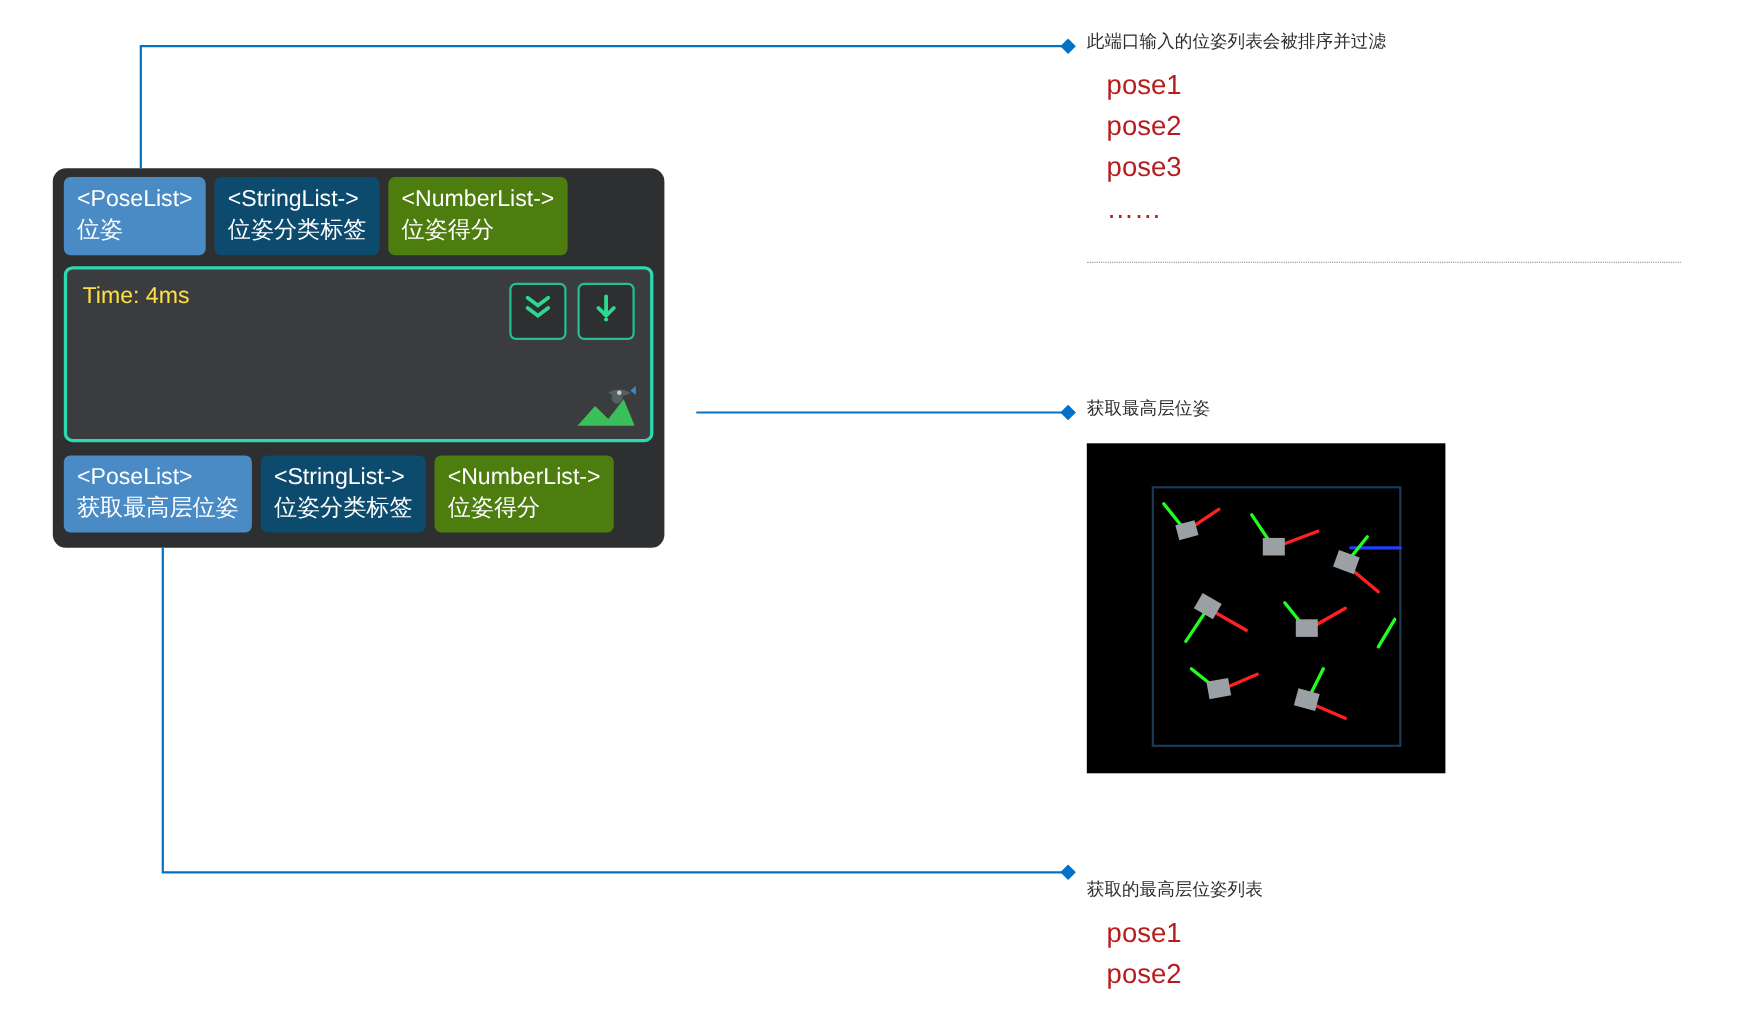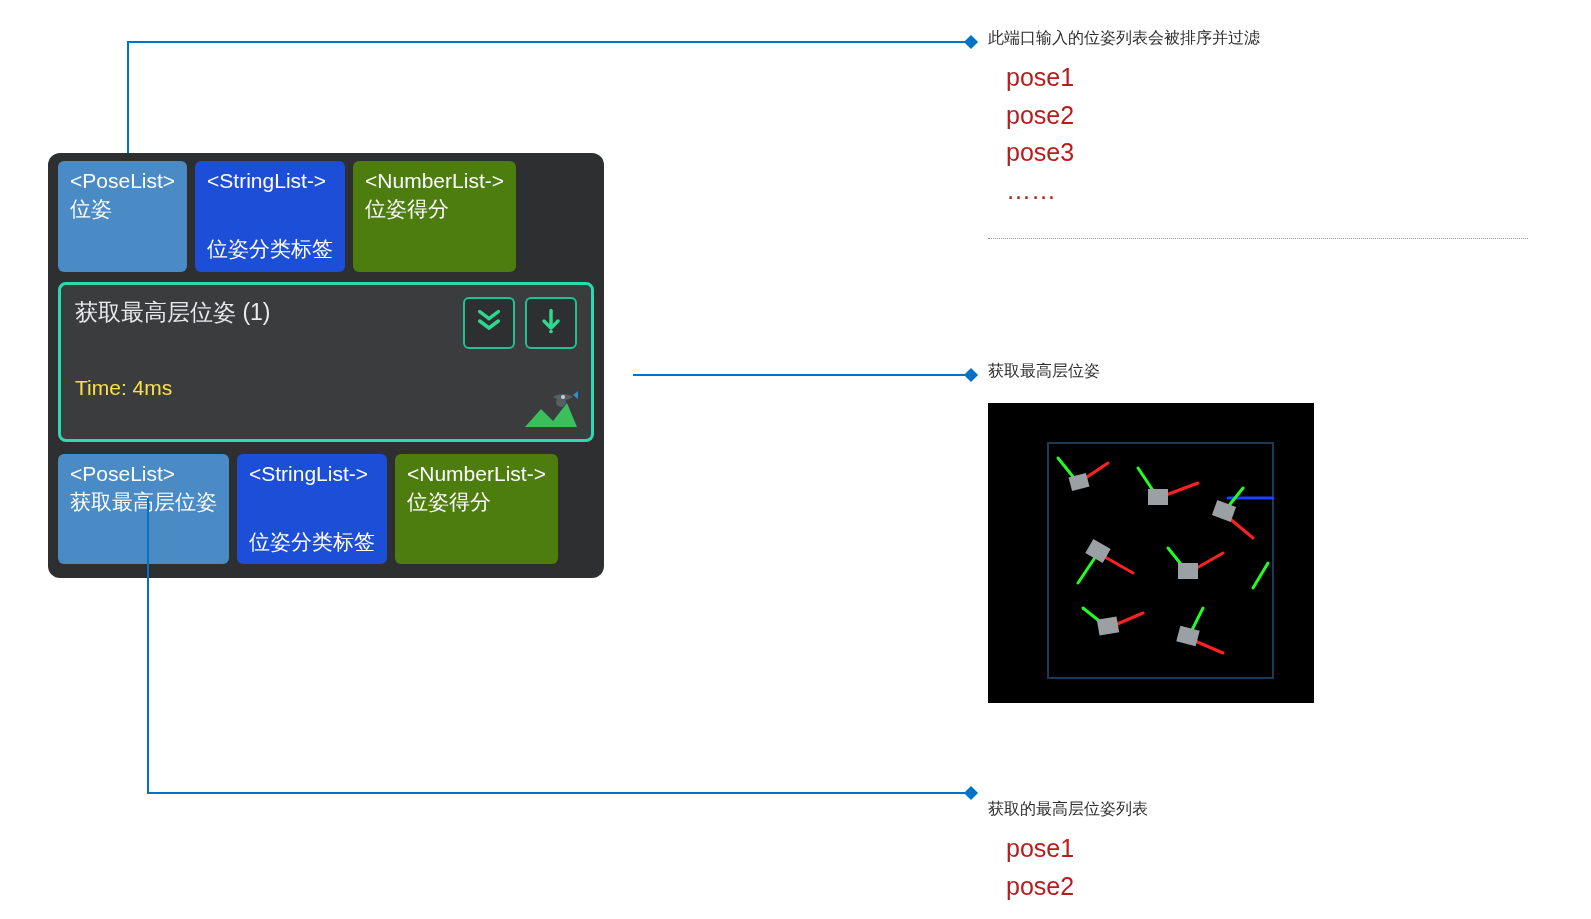--- a/index.html
+++ b/index.html
@@ -30,21 +30,21 @@
     color: #ffffff;
     font-size: 21px;
     line-height: 1.35;
     min-width: 0;
     display: flex;
     flex-direction: column;
   }
   .port .type { display: block; }
   .port .label { display: block; }
   .port.blue  { background: #4a8bc6; }
-  .port.brown { background: #1d4ed8; gap: 40px; }
+  .port.brown { background: #0c4a6e; }
   .port.plum  { background: #4d7c0f; }
 
   .node-body {
     margin-top: 10px;
     border: 3px solid #2dd9b0;
     border-radius: 8px;
     padding: 12px 14px 10px 14px;
     color: #d7dadd;
     position: relative;
     background: #3a3c3e;
@@ -161,21 +161,20 @@
       <span class="type">&lt;StringList-&gt;</span>
       <span class="label">位姿分类标签</span>
     </div>
     <div class="port plum">
       <span class="type">&lt;NumberList-&gt;</span>
       <span class="label">位姿得分</span>
     </div>
   </div>
 
   <div class="node-body">
-    <div class="node-title">获取最高层位姿 (1)</div>
 
     <div class="btn-group">
       <div class="icon-btn">
         <span>
           <svg viewBox="0 0 24 24">
               <path d="M4 4 L12 10 L20 4" stroke="#2dd98f" stroke-width="3" fill="none" stroke-linecap="round"></path>
               <path d="M4 12 L12 18 L20 12" stroke="#2dd98f" stroke-width="3" fill="none" stroke-linecap="round"></path>
             </svg>
         </span>
       </div>

